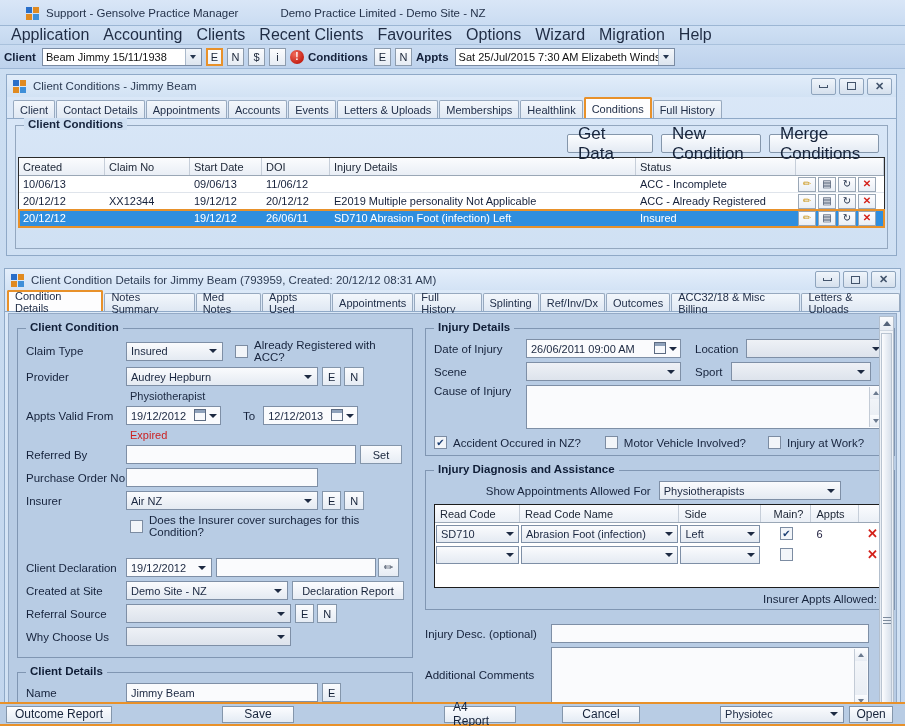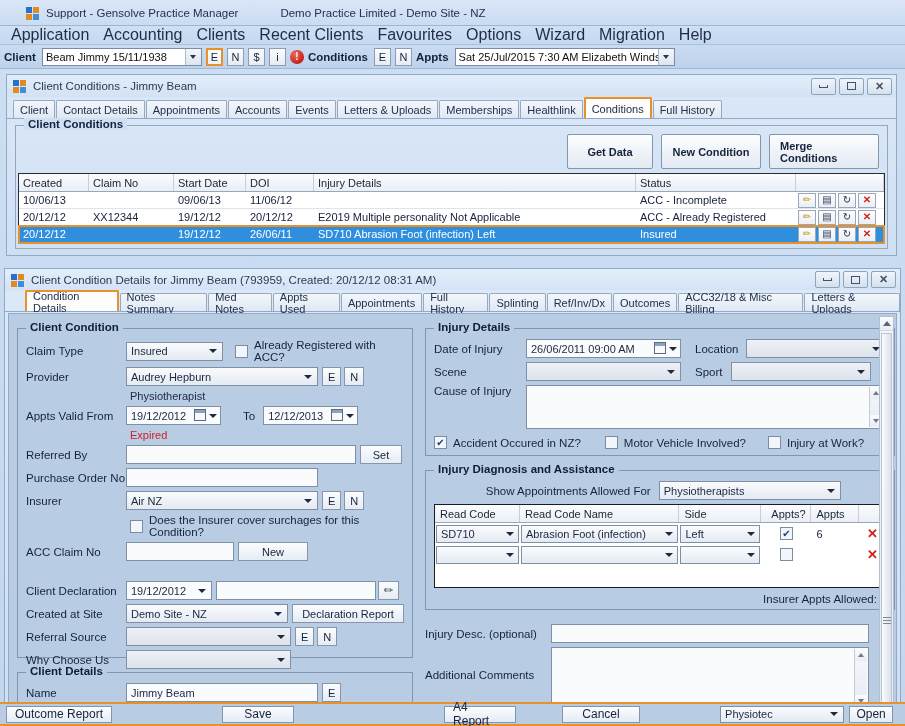--- a/index.html
+++ b/index.html
@@ -116,38 +116,37 @@
   .panel-inner{ position:absolute; left:8px; right:8px; top:50px; bottom:6px; }
 
   .groupbox{ position:relative; border:1px solid #93a7bf; padding-top:2px; }
   .gb-title{
     position:absolute; top:-8px; left:8px; background:#cfe0f3; padding:0 4px;
     font-size:11.5px; font-weight:bold; color:#15233c;
   }
 
   .btnrow{ display:flex; gap:8px; justify-content:flex-end; padding:6px 8px 4px 0; }
   .btn{
-    height:35px; padding:0 10px;
+    height:19px; padding:0 10px;
     background:linear-gradient(#fcfdff,#e3eaf3);
     border:1px solid #8496ab; border-radius:2px;
-    font-size:11px; color:#16233a; display:inline-flex; align-items:center; justify-content:center;
+    font-size:17px; color:#16233a; display:inline-flex; align-items:center; justify-content:center;
     cursor:default;
-    font-weight:bold;
   }
 
   
   .grid{ border:1px solid #2b2b2b; background:#fff; margin:0 2px; }
   .grid-head{ display:flex; height:18px; background:linear-gradient(#fbfcfe,#e9eef5); border-bottom:1px solid #9aa7b6; }
   .grid-head > div{ font-size:11px; color:#1b2434; padding-left:4px; display:flex;align-items:center;
     border-right:1px solid #c6ced9; }
   .grid-row{ display:flex; height:17px; border-bottom:1px solid #dfe4eb; align-items:stretch; }
   .grid-row > div{ font-size:11px; color:#15203a; padding-left:4px; display:flex;align-items:center; overflow:hidden; white-space:nowrap;}
   .grid-row.sel{ background:#2f8ede; color:#fff; outline:2px solid #e8912a; outline-offset:-1px; }
   .grid-row.sel > div{ color:#fff; }
-  .c-created{width:70px;} .c-claim{width:85px;} .c-start{width:72px;}
+  .c-created{width:86px;} .c-claim{width:85px;} .c-start{width:72px;}
   .c-doi{width:68px;} .c-inj{flex:1;} .c-status{width:160px;}
   .c-acts{width:88px; display:flex!important; gap:2px; padding-left:2px!important; align-items:center;}
   .iconbtn{
     width:18px;height:15px; border:1px solid #9aa7b6; background:linear-gradient(#fdfdff,#eaeff6);
     display:flex;align-items:center;justify-content:center; font-size:10px; line-height:1;
   }
   .ic-pencil{ color:#c9920f; }
   .ic-doc{ color:#33425c; }
   .ic-ref{ color:#1d2c46; }
   .ic-x{ color:#d4211a; font-weight:bold; }
@@ -448,21 +447,21 @@
           </span>
         <span class="wbtn">
             <span class="g g-max"></span>
           </span>
         <span class="wbtn">
             <span class="g g-cls">✕</span>
           </span>
       </span>
     </div>
 
-    <div class="tabstrip" style="padding-left:20px;">
+    <div class="tabstrip" style="padding-left:2px;">
       <div class="tab active">Condition Details</div>
       <div class="tab">Notes Summary</div>
       <div class="tab">Med Notes</div>
       <div class="tab">Appts Used</div>
       <div class="tab">Appointments</div>
       <div class="tab">Full History</div>
       <div class="tab">Splinting</div>
       <div class="tab">Ref/Inv/Dx</div>
       <div class="tab">Outcomes</div>
       <div class="tab">ACC32/18 &amp; Misc Billing</div>
@@ -521,25 +520,20 @@
             <div class="dd" style="width:192px;">Air NZ</div>
             <span class="sbtn" style="margin-left:4px;">E</span>
             <span class="sbtn" style="margin-left:3px;">N</span>
           </div>
 
           <div class="frow" style="padding-left:104px;">
             <span class="chk"></span>
             <span class="chklabel">Does the Insurer cover surchages for this Condition?</span>
           </div>
 
-          <div class="frow">
-            <span class="flabel">ACC Claim No</span>
-            <div class="fld" style="width:108px;"></div>
-            <span class="sbtn" style="margin-left:4px;width:70px;">New</span>
-          </div>
 
           <div style="height:16px;"></div>
 
           <div class="frow">
             <span class="flabel">Client Declaration</span>
             <div class="dd" style="width:86px;background:#fafbfd;">19/12/2012</div>
             <div class="fld" style="width:160px;margin-left:4px;"></div>
             <span class="sbtn ic-pencil" style="margin-left:2px;">✏</span>
           </div>
 
@@ -628,21 +622,21 @@
           <div class="frow" style="justify-content:center;">
             <span class="chklabel" style="margin-right:8px;">Show Appointments Allowed For</span>
             <div class="dd" style="width:182px;">Physiotherapists</div>
           </div>
 
           <div class="dgrid">
             <div class="dh">
               <div class="dc-code">Read Code</div>
               <div class="dc-name">Read Code Name</div>
               <div class="dc-side">Side</div>
-              <div class="dc-main">Appts?</div>
+              <div class="dc-main">Main?</div>
               <div class="dc-appts">Appts</div>
               <div class="dc-del"></div>
             </div>
 
             <div class="dr">
               <div class="dc-code">
                   <span class="minidd">SD710</span>
                 </div>
               <div class="dc-name">
                   <span class="minidd">Abrasion Foot (infection)</span>

